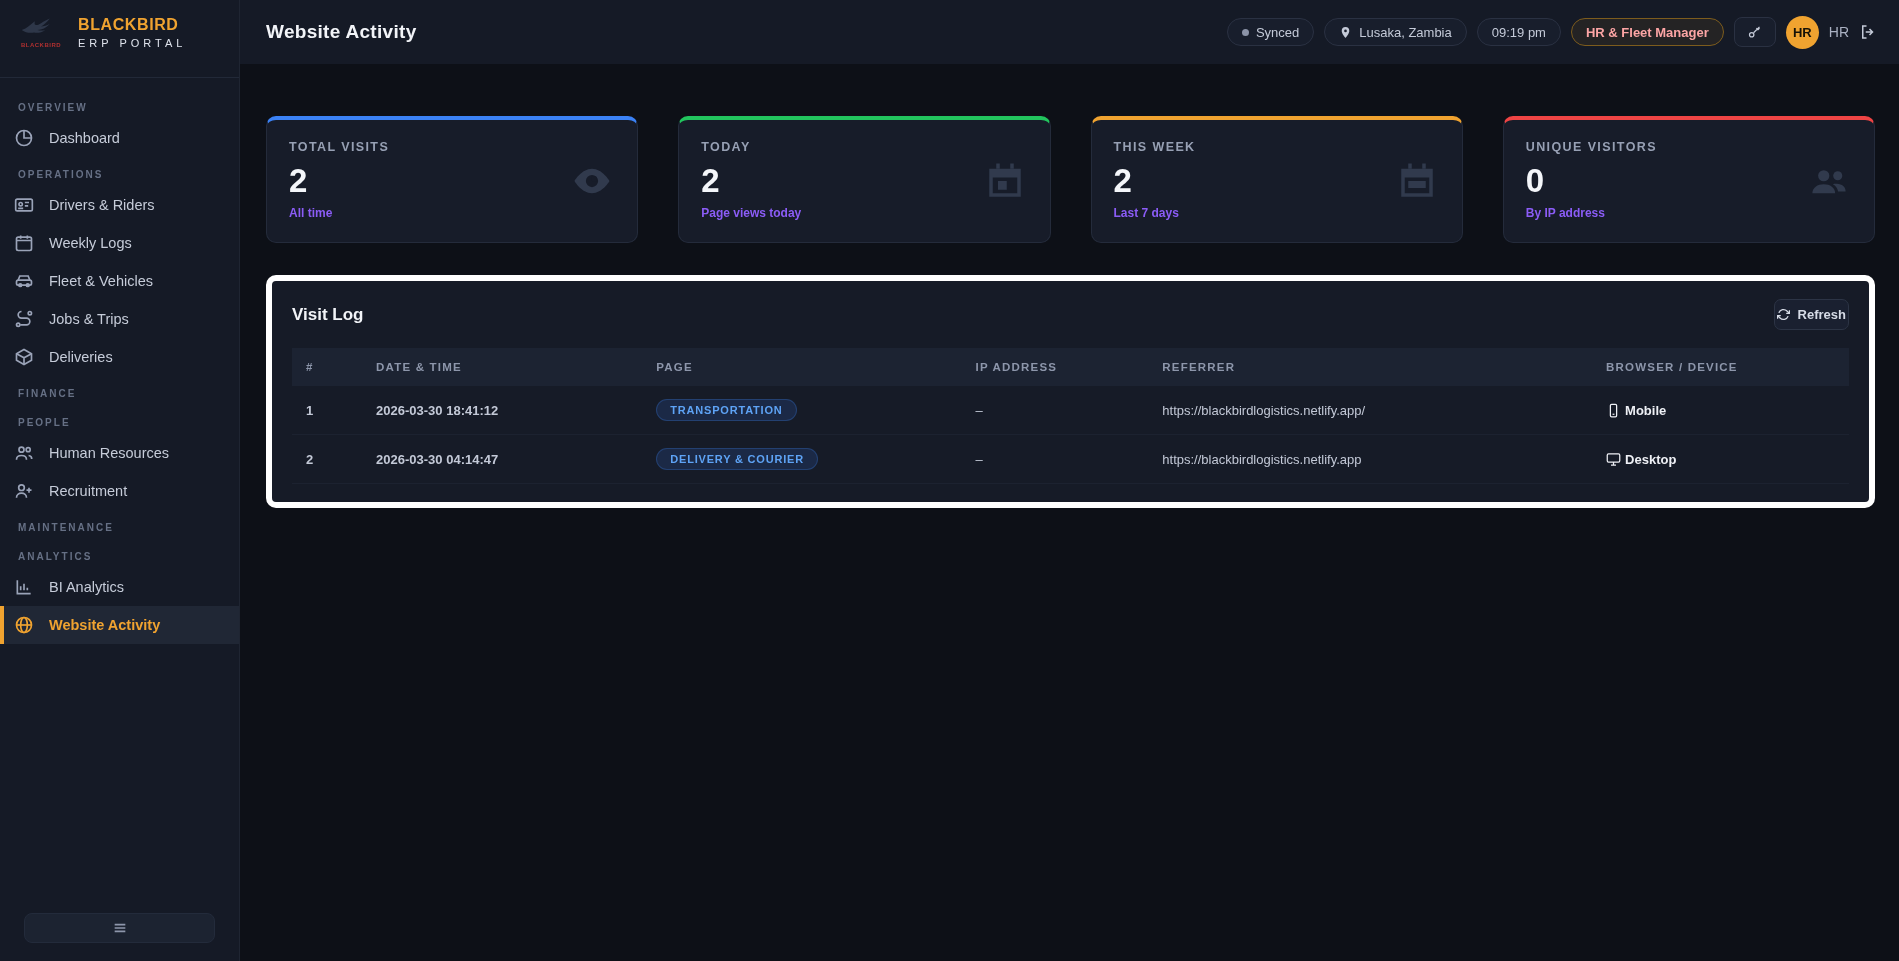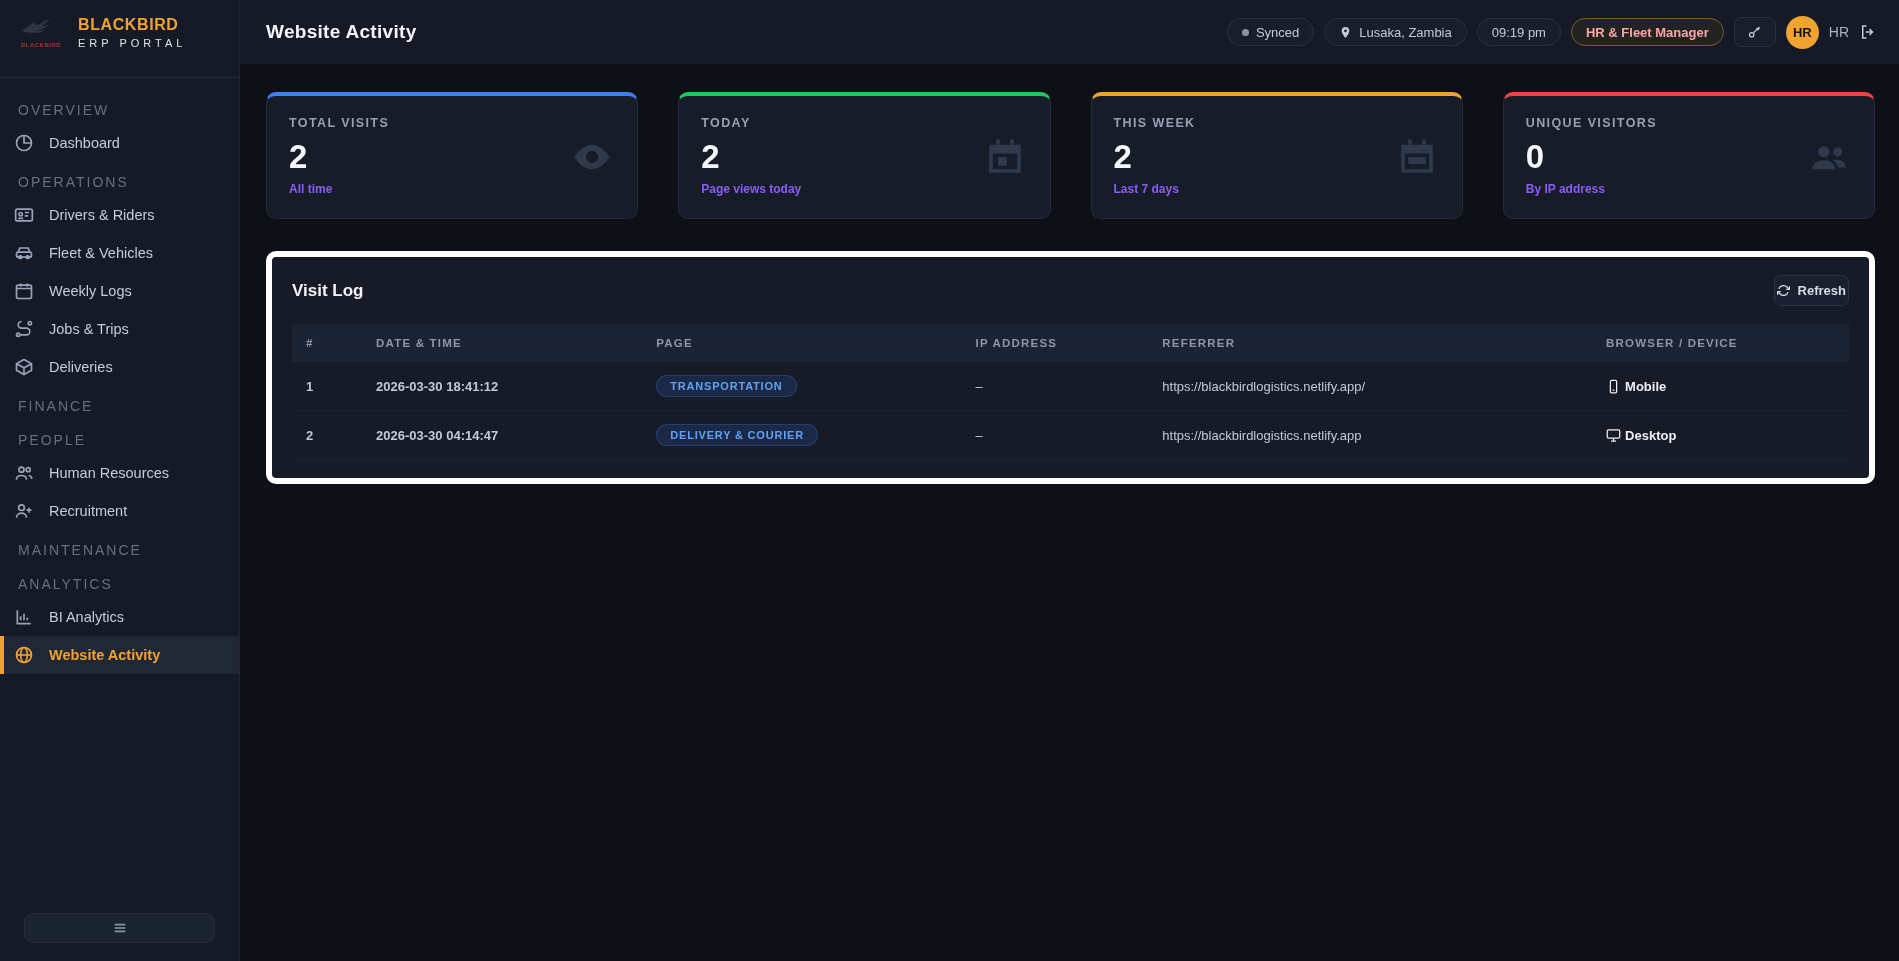--- a/index.html
+++ b/index.html
@@ -12,22 +12,22 @@
     border-right:1px solid #1f2532; display:flex; flex-direction:column; }
   .logo-row { display:flex; align-items:flex-start; gap:14px; padding:16px 18px 14px 18px;
     border-bottom:1px solid #222938; min-height:78px; }
   .logo-img { width:46px; display:flex; flex-direction:column; align-items:center; }
   .logo-img svg { width:42px; height:26px; }
   .logo-caption { font-size:6px; color:#b03030; letter-spacing:0.5px; font-weight:bold; }
   .brand-name { font-size:16px; font-weight:bold; color:#f0a330; letter-spacing:0.6px; }
   .brand-sub { font-size:11px; color:#dfe3ec; letter-spacing:4px; margin-top:3px; }
 
   nav.nav { flex:1; padding:12px 0 0 0; overflow:hidden; }
-  .section-label { padding:12px 18px 6px 18px; font-size:14px; letter-spacing:2px;
-    color:#667085; font-weight:normal; }
+  .section-label { padding:12px 18px 6px 18px; font-size:10px; letter-spacing:2px;
+    color:#667085; font-weight:bold; }
   .nav-item { display:flex; align-items:center; gap:15px; padding:9px 10px;
     border-left:4px solid transparent; cursor:pointer; }
   .nav-item .nv-icon { width:20px; height:20px; color:#9aa3b8; flex:none; display:flex; }
   .nav-item .nv-icon svg { width:20px; height:20px; }
   .nav-item .nv-label { font-size:14.5px; color:#c6ccd9; }
   .nav-item.active { background:#202735; border-left-color:#f0a330; }
   .nav-item.active .nv-icon { color:#f0a330; }
   .nav-item.active .nv-label { color:#f0a330; font-weight:bold; }
 
   .sidebar-footer { padding:14px 24px 18px 24px; }
@@ -57,21 +57,21 @@
     font-size:13px; font-weight:bold; display:flex; align-items:center; justify-content:center; }
   .user-name { font-size:14px; color:#aab1c2; }
   .logout-btn { background:none; border:none; color:#c4cad8; cursor:pointer; display:flex; }
   .logout-btn svg { width:18px; height:18px; }
 
   .content { flex:1; padding:28px 24px 0 26px; overflow:hidden; }
 
   
   .stats-row { display:grid; grid-template-columns:repeat(4,1fr); gap:40px; margin-bottom:32px; }
   .stat-card { position:relative; height:127px; background:#171c29; border:1px solid #242b3b;
-    border-top:4px solid #3b82f6; border-radius:10px; padding:20px 22px 16px 22px; }
+    border-top:4px solid #3b82f6; border-radius:10px; padding:20px 22px 16px 22px;margin-top:24px; }
   .stat-label { font-size:12.5px; letter-spacing:1.4px; color:#97a0b4; font-weight:bold; }
   .stat-value { font-size:33px; font-weight:bold; color:#f4f6fa; margin:8px 0 6px 0; }
   .stat-sub { font-size:12px; color:#8b5cf6;font-weight:bold; }
   .stat-icon { position:absolute; right:24px; top:50%; transform:translateY(-50%);
     color:#313a4d; display:flex; }
   .stat-icon svg { width:42px; height:42px; }
 
   
   .panel { background:#161b27; border:6px solid #ffffff; border-radius:10px;
     padding:18px 20px 18px 20px; }
@@ -134,36 +134,36 @@
               <rect x="2" y="5" width="20" height="14" rx="2"></rect>
               <circle cx="8" cy="11" r="2"></circle>
               <path d="M13 9h5M13 13h4M5 16h6"></path>
             </svg>
           </span>
         <span class="nv-label">Drivers &amp; Riders</span>
       </div>
       <div class="nav-item">
         <span class="nv-icon">
             <svg viewBox="0 0 24 24" fill="none" stroke="currentColor" stroke-width="2">
+              <rect x="3" y="5" width="18" height="16" rx="2"></rect>
+              <path d="M3 9h18M8 3v4M16 3v4"></path>
+            </svg>
+          </span>
+        <span class="nv-label">Weekly Logs</span>
+      </div>
+      <div class="nav-item">
+        <span class="nv-icon">
+            <svg viewBox="0 0 24 24" fill="none" stroke="currentColor" stroke-width="2">
               <path d="M5 11l2-5h10l2 5"></path>
               <rect x="3" y="11" width="18" height="6" rx="2"></rect>
               <circle cx="7.5" cy="17" r="1.6"></circle>
               <circle cx="16.5" cy="17" r="1.6"></circle>
             </svg>
           </span>
         <span class="nv-label">Fleet &amp; Vehicles</span>
-      </div>
-      <div class="nav-item">
-        <span class="nv-icon">
-            <svg viewBox="0 0 24 24" fill="none" stroke="currentColor" stroke-width="2">
-              <rect x="3" y="5" width="18" height="16" rx="2"></rect>
-              <path d="M3 9h18M8 3v4M16 3v4"></path>
-            </svg>
-          </span>
-        <span class="nv-label">Weekly Logs</span>
       </div>
       <div class="nav-item">
         <span class="nv-icon">
             <svg viewBox="0 0 24 24" fill="none" stroke="currentColor" stroke-width="2">
               <circle cx="5" cy="19" r="2"></circle>
               <circle cx="19" cy="5" r="2"></circle>
               <path d="M7.5 19H15a4 4 0 0 0 0-8h-6a4 4 0 0 1 0-8"></path>
             </svg>
           </span>
         <span class="nv-label">Jobs &amp; Trips</span>

